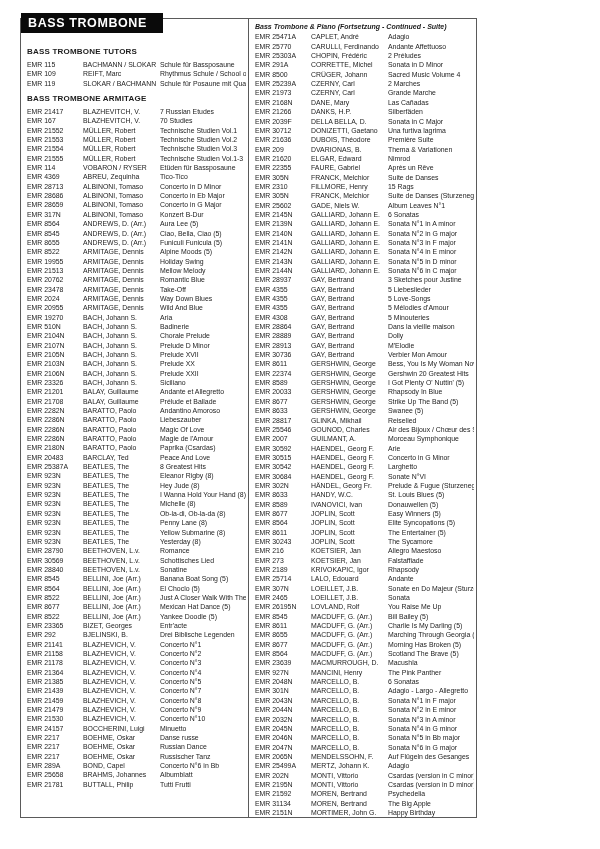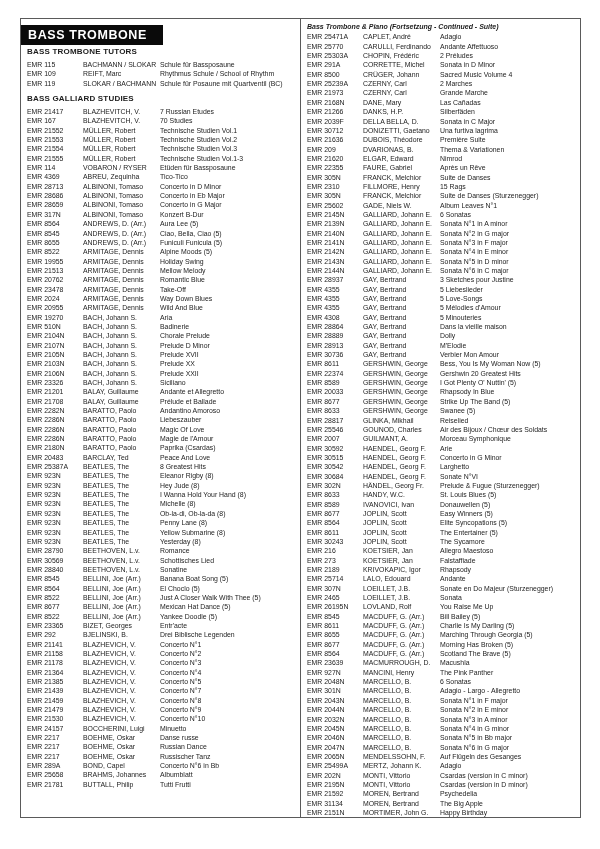--- a/index.html
+++ b/index.html
@@ -11,26 +11,26 @@
     -webkit-font-smoothing: antialiased;
   }
   .page { position: relative; width: 600px; height: 849px; background: #fff; overflow: hidden; }
 
   .title-bar {
     position: absolute; left: 21px; top: 13px;
     width: 142px; height: 20px;
     background: #0a0a0a; color: #ffffff;
     font-size: 12.5px; font-weight: bold; letter-spacing: 0.6px;
     line-height: 20px; padding-left: 7px;
-    z-index: 2; box-sizing: border-box; margin-top: 12px;
+    z-index: 2; box-sizing: border-box;
   }
 
   .catalog-box {
     position: absolute; left: 20px; top: 18px;
-    width: 561px; height: 800px;
+    width: 457px; height: 800px;
     border: 1px solid #5a5a5a;
     box-sizing: border-box;
     display: flex;
     background: #fff;
   }
   .col { box-sizing: border-box; overflow: hidden; }
   .col-left  { width: 280px; padding: 28px 2px 0 6px; border-right: 1px solid #5a5a5a; }
   .col-right { width: 279px; padding: 3px 2px 0 6px; }
 
   .sec-heading {
@@ -67,21 +67,21 @@
         <div class="row">
           <span class="c0">EMR 109</span>
           <span class="c1">REIFT, Marc</span>
           <span class="c2">Rhythmus Schule / School of Rhythm</span>
         </div>
         <div class="row">
           <span class="c0">EMR 119</span>
           <span class="c1">SLOKAR / BACHMANN</span>
           <span class="c2">Schule für Posaune mit Quartventil (BC)</span>
         </div>
-        <div class="sec-heading">BASS GALLIARD STUDIES</div>
+        <div class="sec-heading">BASS TROMBONE ARMITAGE</div>
         <div class="row">
           <span class="c0">EMR 21417</span>
           <span class="c1">BLAZHEVITCH, V.</span>
           <span class="c2">7 Russian Etudes</span>
         </div>
         <div class="row">
           <span class="c0">EMR 167</span>
           <span class="c1">BLAZHEVITCH, V.</span>
           <span class="c2">70 Studies</span>
         </div>

